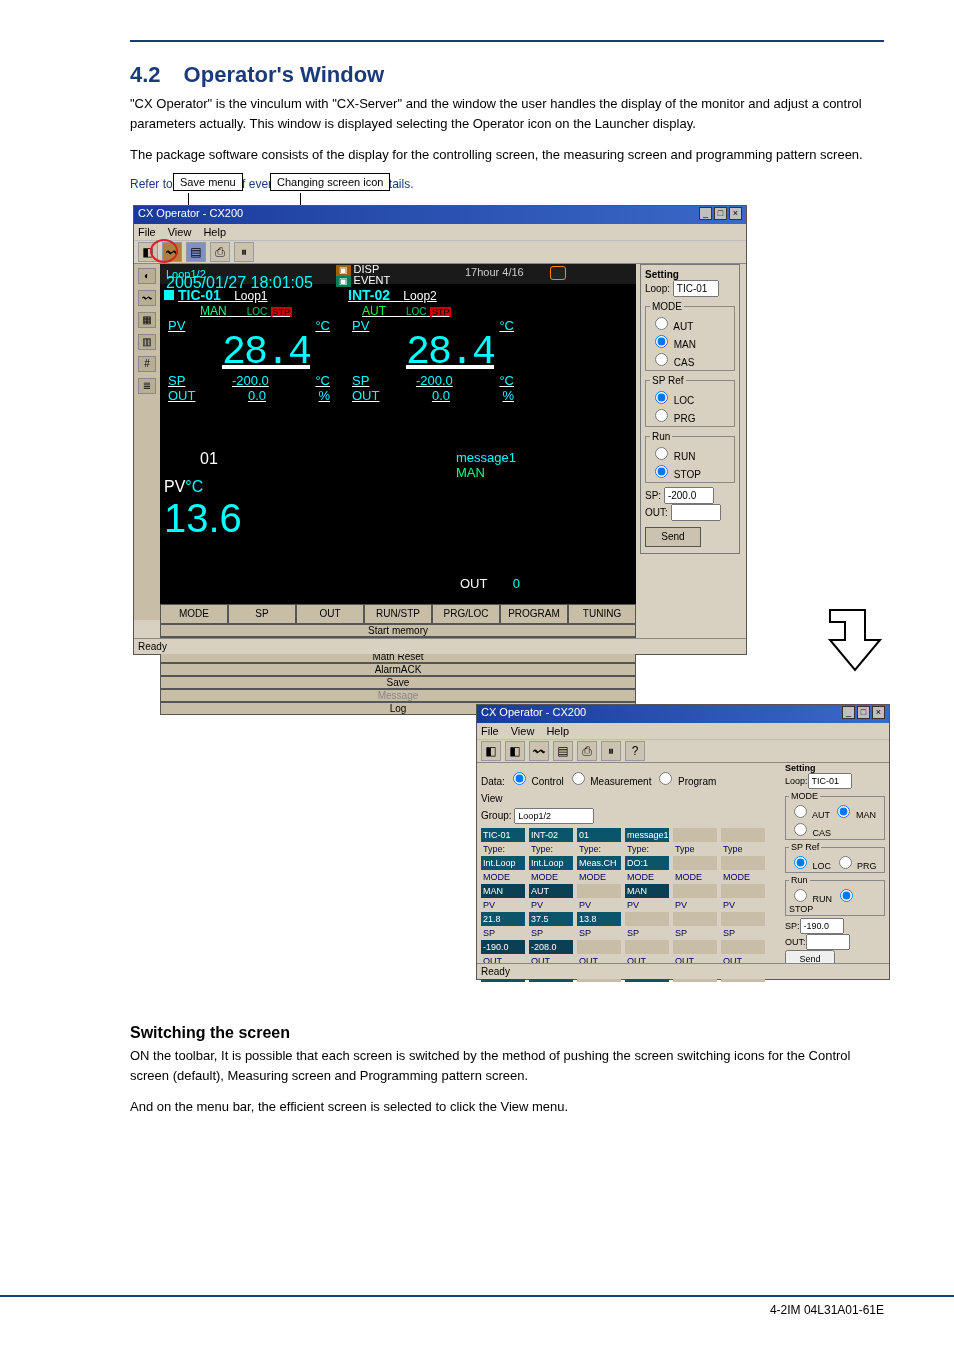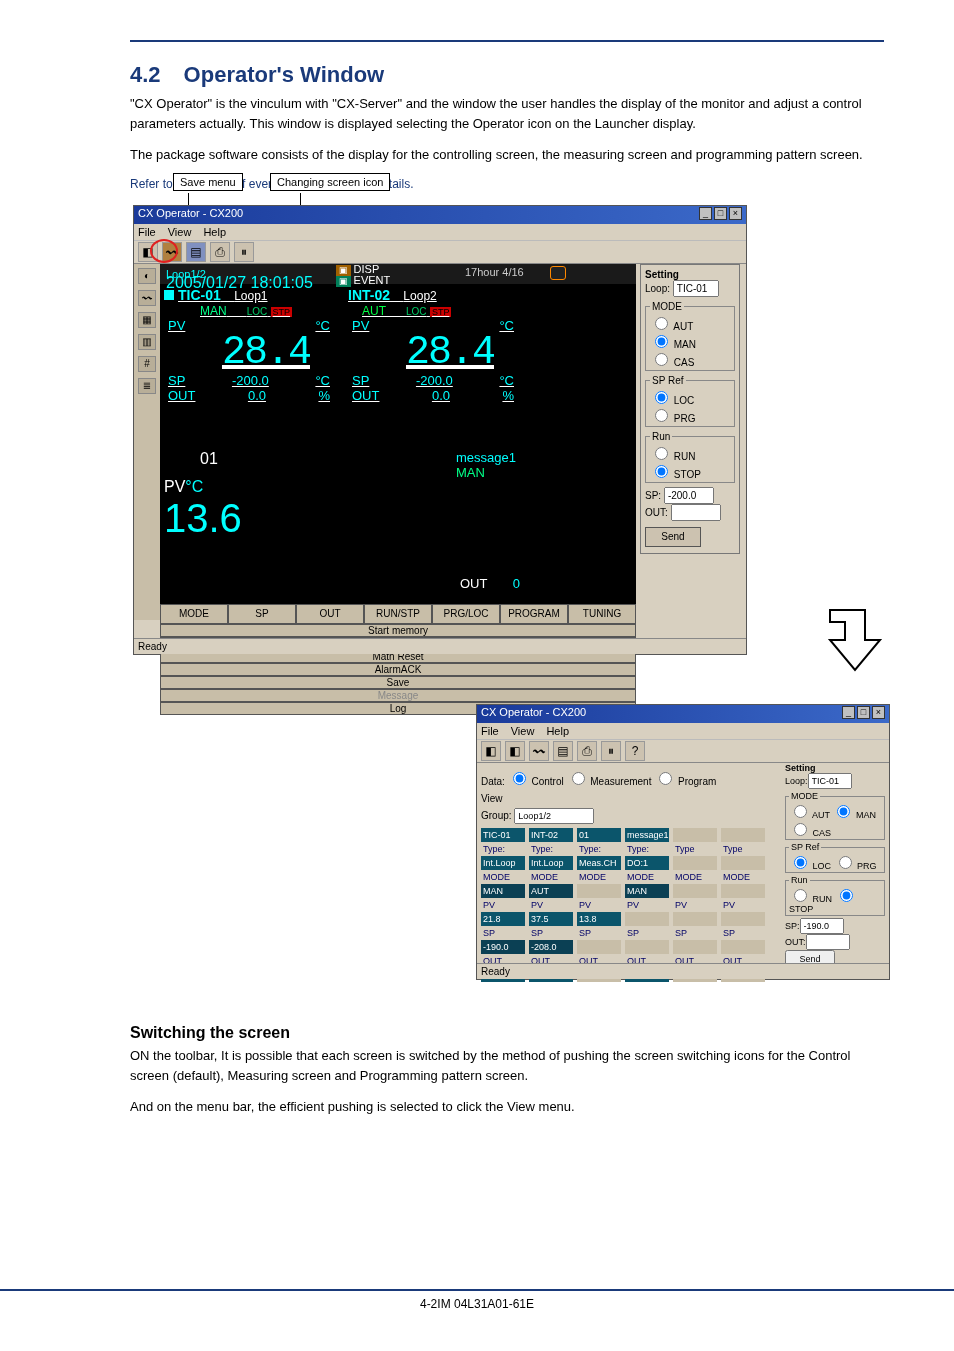--- a/index.html
+++ b/index.html
@@ -3,21 +3,21 @@
 <meta charset="utf-8">
 <style>
   * { box-sizing: border-box; }
   body { margin:0; font-family: Arial, sans-serif; background:#fff; color:#000; width:954px; height:1351px; position:relative;}
   .page { padding:40px 70px 40px 130px;}
   .hr { height:2px; background:#1a3a7a; margin-bottom:20px;}
   .section-title { font-size:22px; font-weight:bold; color:#1a3a7a; margin-bottom:6px;}
   .body-text { font-size:13px; line-height:1.5; margin-bottom:12px;}
   .ref-note { font-size:12px; color:#1a3a7a;}
   .sub-heading { font-size:16px; font-weight:bold; margin:14px 0 4px;}
-  .footer-bar { position:absolute; bottom:40px; left:0; right:0; display:flex; justify-content:center; padding:0 70px; border-top:2px solid #1a3a7a;}
+  .footer-bar { position:absolute; bottom:34px; left:0; right:0; display:flex; justify-content:flex-end; padding:0 70px; border-top:2px solid #1a3a7a;}
   .footer-bar span { font-size:12px; padding-top:6px;}
 
   
   .fig { position:relative; margin:14px 0 8px; }
   .win1 { width:614px; height:450px; background:#d8d0c0; border:1px solid #555; position:relative; margin-left:3px;}
   .titlebar { height:18px; background:linear-gradient(to right,#1a3a9a,#3b69c9); color:#fff; font-size:11px; padding:1px 4px; display:flex; justify-content:space-between; }
   .win-controls { display:flex; gap:2px;}
   .win-controls div{ width:13px;height:13px;background:#c0c0c0;border:1px solid #333;font-size:9px;line-height:11px;text-align:center;color:#000;}
   .menubar { height:16px; background:#d8d0c0; font-size:11px; color:#000; padding-left:4px; display:flex; gap:12px; align-items:center;}
   .toolbar { height:24px; background:#d8d0c0; border-top:1px solid #bbb; border-bottom:1px solid #888; display:flex; align-items:center; padding-left:4px; gap:4px;}
@@ -396,20 +396,20 @@
       <div><span>SP:</span><input type="text" value="-190.0" style=""></div>
       <div><span>OUT:</span><input type="text" value="" style=""></div>
       <button class="send" style="width:50px;height:18px;font-size:9px;">Send</button>
     </div>
     <div class="status-bar">Ready</div>
   </div>
 
   <div style="position:absolute; top:1010px; left:130px; right:70px;">
     <div class="sub-heading">Switching the screen</div>
     <div class="body-text">ON the toolbar, It is possible that each screen is switched by the method of pushing the screen switching icons for the Control screen (default), Measuring screen and Programming pattern screen.</div>
-    <div class="body-text">And on the menu bar, the efficient pushing is selected to click the View menu.</div>
+    <div class="body-text">And on the menu bar, the efficient screen is selected to click the View menu.</div>
   </div>
 </div>
 
 <div class="footer-bar">
   <span>4-2</span>
   <span>IM 04L31A01-61E</span>
 </div>
 
 </body></html>

